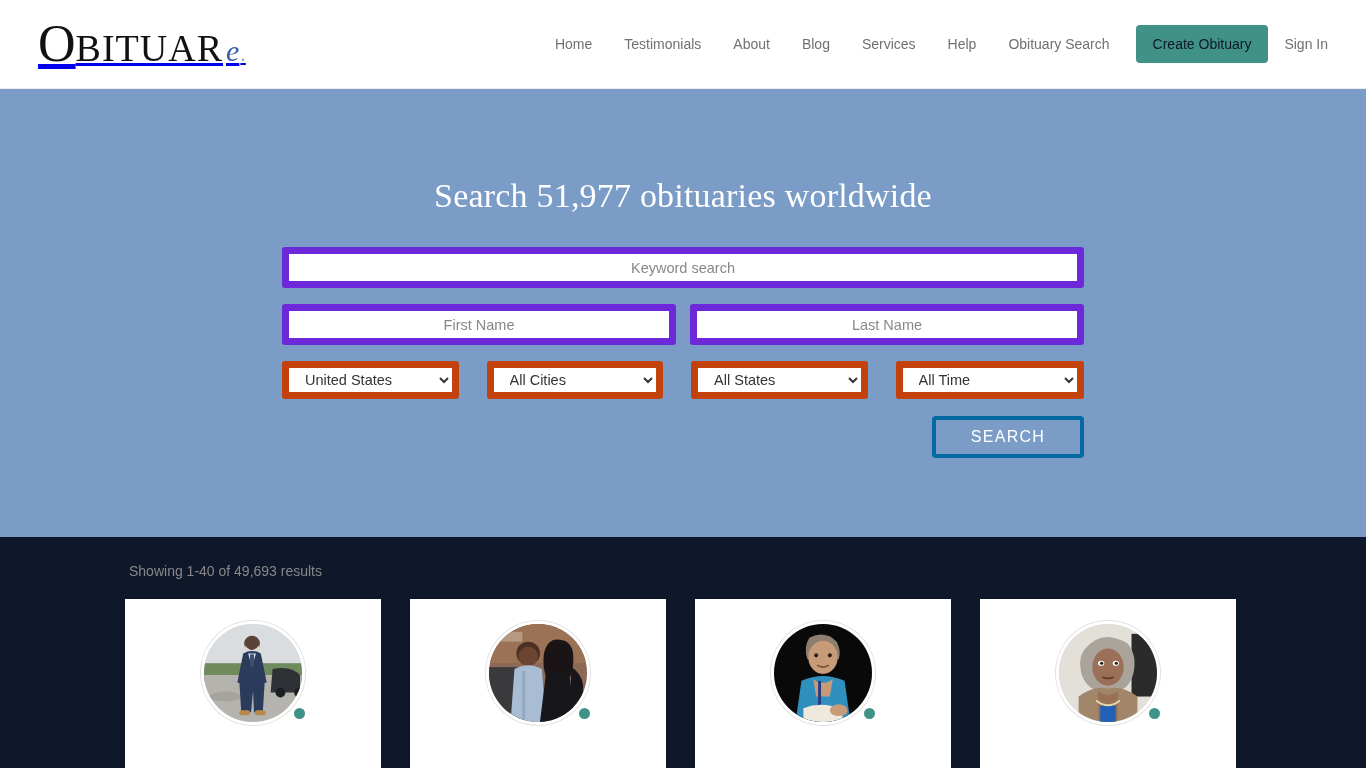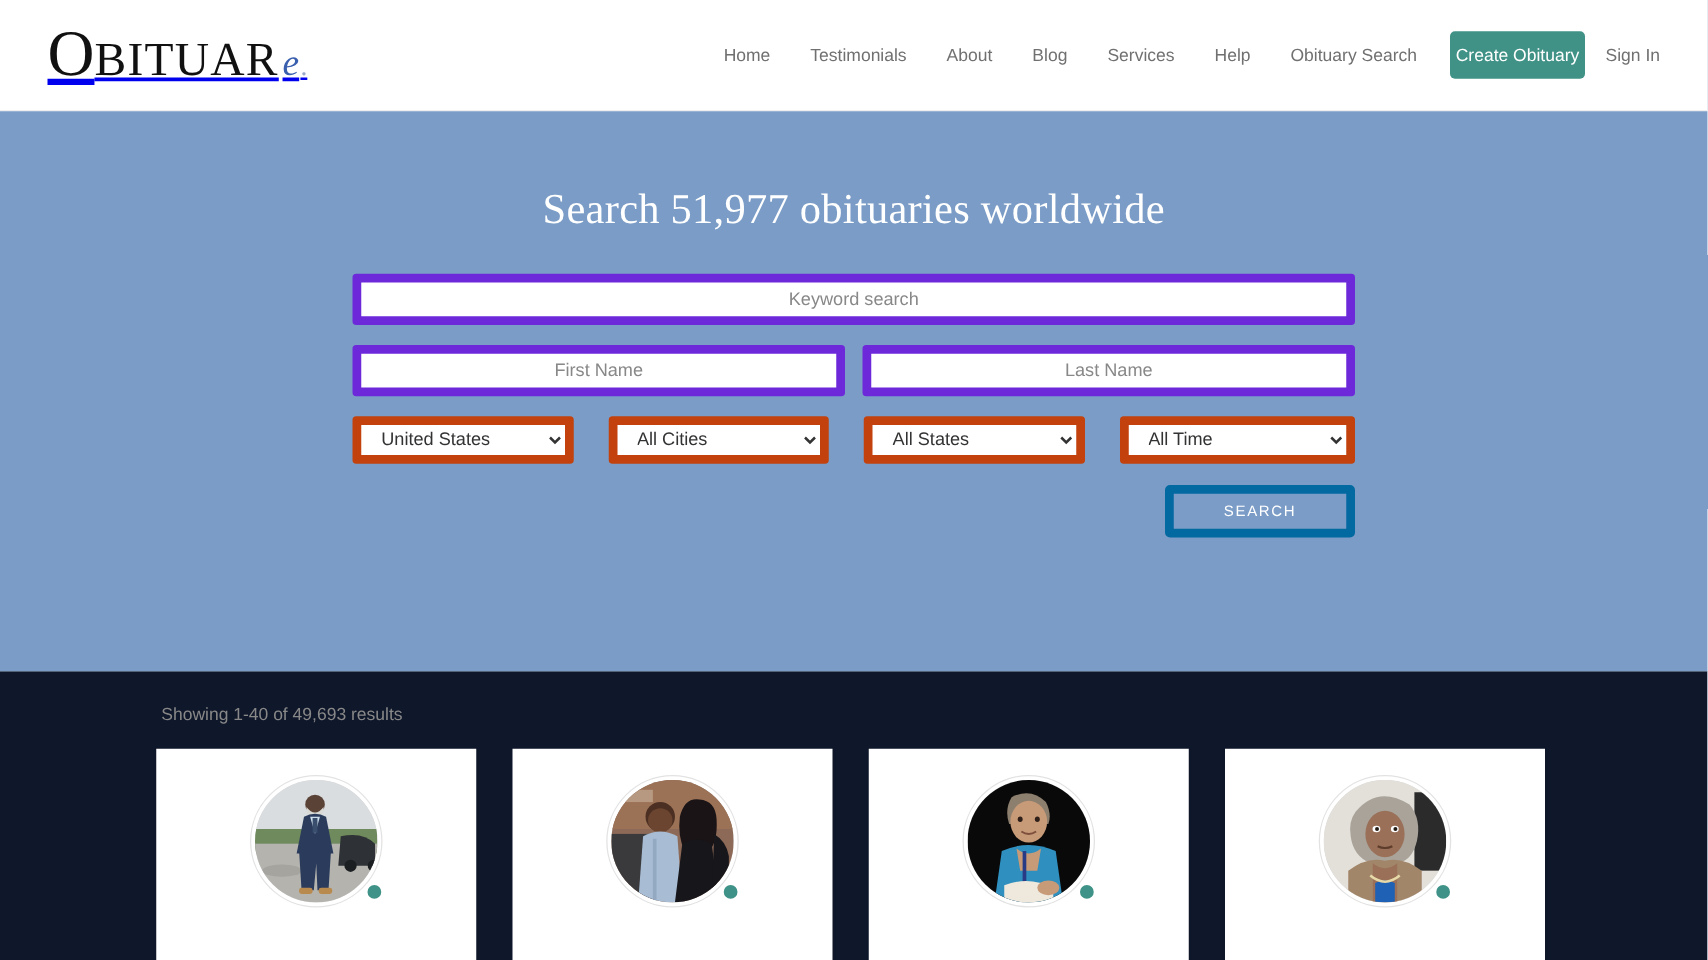--- a/index.html
+++ b/index.html
@@ -61,23 +61,23 @@
   .nav-link {
     font-size: 14px;
     color: #707070;
     text-decoration: none;
     padding: 8px 16px;
     white-space: nowrap;
     cursor: pointer;
   }
   .nav-cta {
     background: #409287;
-    color: #ffffff;
+    color: #0f172a;
     font-size: 14px;
-    padding: 11px 5px;
+    padding: 11px 17px;
     border-radius: 4px;
     border: none;
     margin: 0 6px 0 10px;
     cursor: pointer;
     white-space: nowrap;
     font-family: "Liberation Sans", sans-serif;
   }
   .nav-signin {
     font-size: 14px;
     color: #707070;
@@ -95,20 +95,21 @@
     position: relative;
   }
   .hero-title {
     font-family: "Liberation Serif", serif;
     font-size: 34px;
     color: #ffffff;
     text-align: center;
     font-weight: normal;
     letter-spacing: 0.2px;
     margin-bottom: 32px;
+    margin-top: 28px;
   }
   .search-form {
     width: 802px;
     margin: 0 auto;
   }
   .field-row {
     display: flex;
     gap: 14px;
     margin-bottom: 16px;
   }
@@ -154,24 +155,24 @@
   .sel-time    { width: 190px; }
 
   .search-btn-row {
     display: flex;
     justify-content: flex-end;
   }
   .search-btn {
     width: 152px;
     height: 42px;
     background: transparent;
-    border: 7px solid #0369a1;
+    border: 4px solid #0369a1;
     border-radius: 4px;
     color: #ffffff;
-    font-size: 12px;
+    font-size: 16px;
     letter-spacing: 1.3px;
     cursor: pointer;
     font-family: "Liberation Sans", sans-serif;
   }
 
   
   .results-section {
     background: #0f172a;
     height: 231px;
     padding: 26px 0 0 0;

